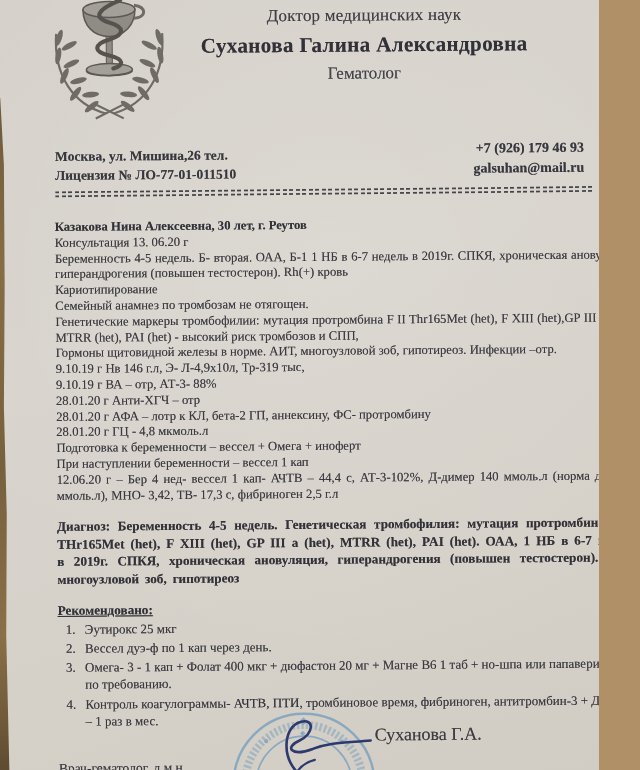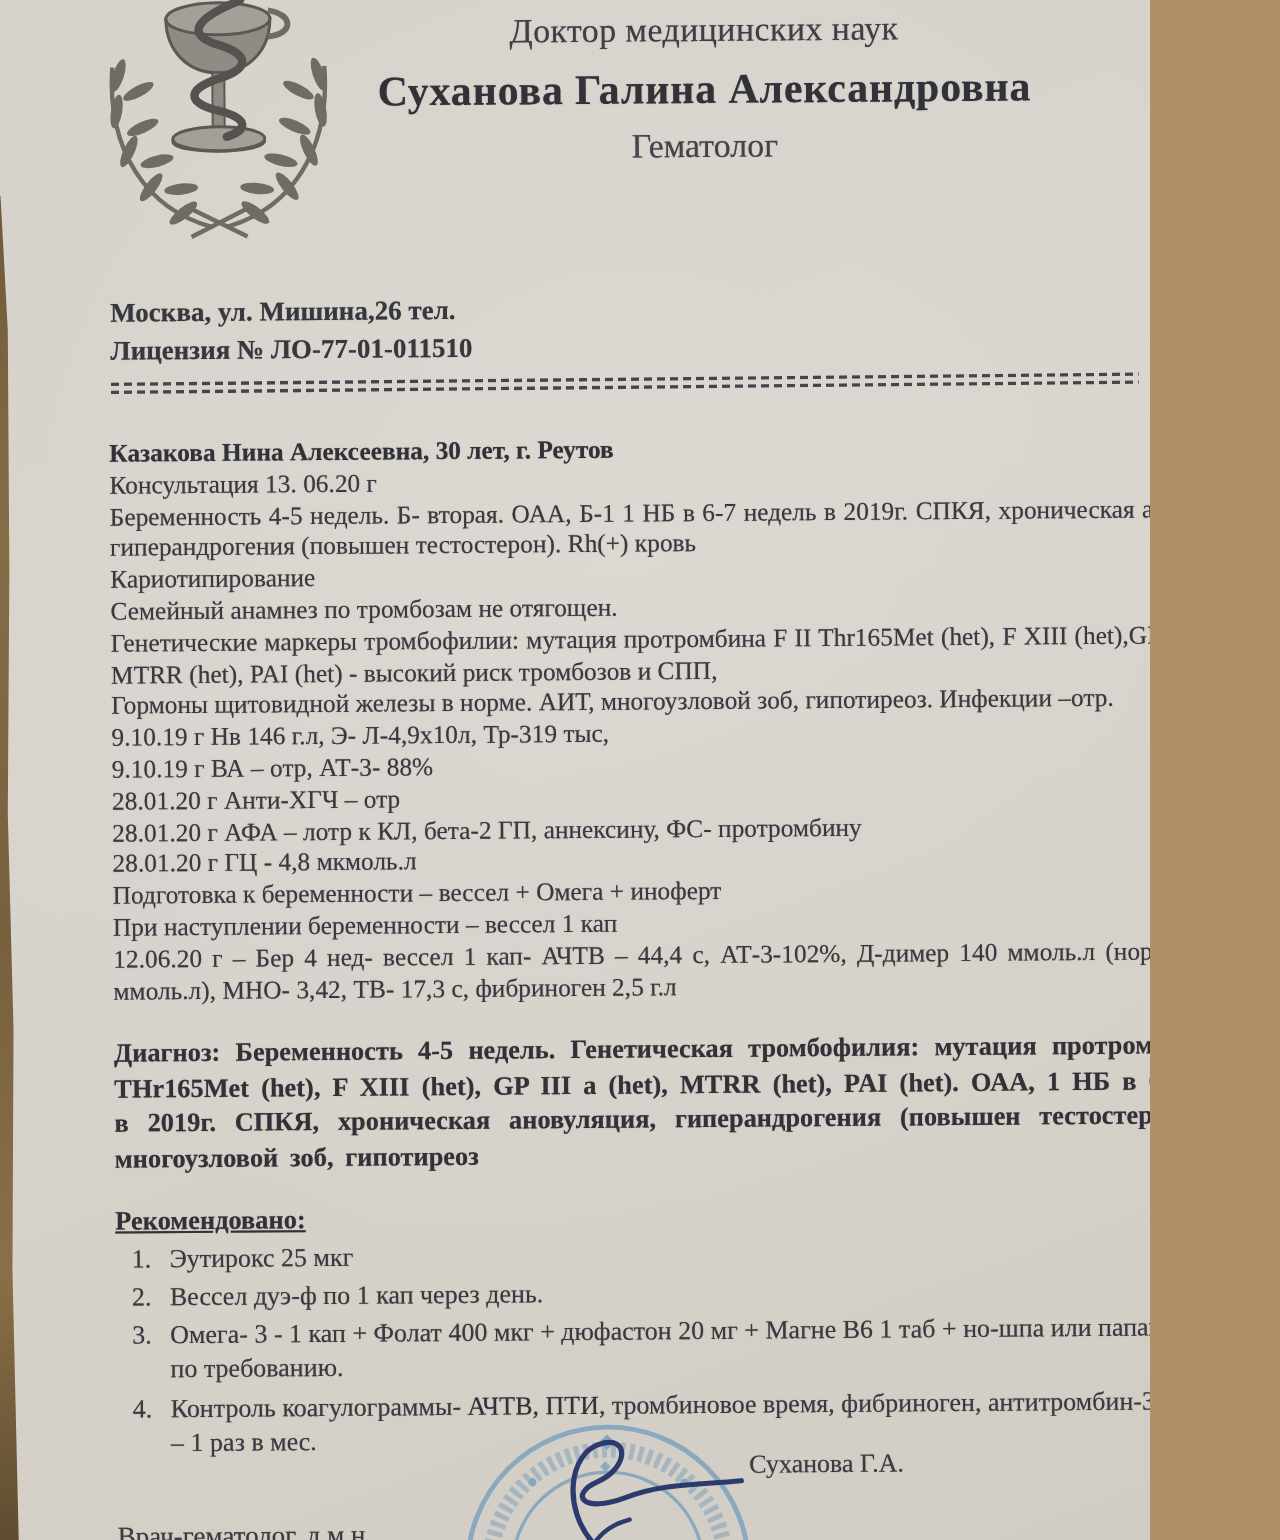--- a/index.html
+++ b/index.html
@@ -4,20 +4,21 @@
 <style>
   html,body{margin:0;padding:0;}
   body{width:640px;height:770px;overflow:hidden;background:#b09067;}
   .page{
     position:relative;width:575px;height:770px;overflow:hidden;
     background:
       radial-gradient(120% 90% at 55% 35%, rgba(255,255,255,.10), rgba(0,0,0,0) 60%),
       linear-gradient(160deg,#d6d2cb 0%,#d8d4cd 40%,#d5d0c8 75%,#d2cdc4 100%);
     font-family:"Liberation Serif","DejaVu Serif",serif;
     color:#3a3940;
+    padding-left:24px;
   }
   .wood{
     position:absolute;left:0;top:98px;bottom:0;width:13px;
     background:linear-gradient(180deg,#6d5939 0%,#876d46 25%,#77603e 55%,#8a7048 80%,#5f4c31 100%);
     clip-path:polygon(0 0,2% 0,30% 10%,36% 28%,30% 46%,52% 62%,48% 80%,72% 100%,0 100%);
   }
   .doc{position:absolute;inset:0;transform:rotate(-.45deg);transform-origin:50% 52%;}
   .doc *{box-sizing:border-box;}
   .soft{text-shadow:0 0 .5px rgba(46,45,52,.55);}
 
@@ -47,21 +48,21 @@
   .diagnosis{margin-top:14px;font-weight:bold;text-align:justify;word-spacing:2.6px;font-size:13.2px;line-height:17.4px;color:#323138;}
 
   .rec{margin-top:15px;}
   .rec-head{font-weight:bold;text-decoration:underline;font-size:13.2px;color:#323138;}
   .rec-item{display:flex;margin-top:2px;line-height:17.2px;font-size:13px;}
   .rec-item .num{flex:0 0 27px;padding-left:8px;}
   .rec-item .txt{flex:1;}
   .rec-item .b{font-weight:normal;color:#323138;}
 
   .footer-left{position:absolute;left:56px;top:723px;font-size:13.5px;color:#3c3b42;margin-top:36px;}
-  .footer-right{position:absolute;left:372px;top:725px;font-size:13px;color:#3c3b42;}
+  .footer-right{position:absolute;left:372px;top:725px;font-size:18px;color:#3c3b42;}
 
   .stamp{position:absolute;left:226px;top:709px;width:150px;height:150px;opacity:.62;}
   .signature{position:absolute;left:246px;top:710px;width:138px;height:62px;}
 </style>
 </head>
 <body>
 
 <div class="page">
   <div class="wood"></div>
 
@@ -108,20 +109,24 @@
 
     <div class="head">
       <div class="degree soft">Доктор медицинских наук</div>
       <div class="name soft">Суханова Галина Александровна</div>
       <div class="spec soft">Гематолог</div>
     </div>
 
     <div class="contact-left">
       <div class="soft">Москва, ул. Мишина,26 тел.</div>
       <div class="soft">Лицензия № ЛО-77-01-011510</div>
+    </div>
+    <div class="contact-right">
+      <div class="soft">+7 (926) 179 46 93</div>
+      <div class="soft">galsuhan@mail.ru</div>
     </div>
 
     <div class="divider"></div>
 
     <div class="report">
       <div class="ln patient soft">Казакова Нина Алексеевна,  30 лет, г. Реутов</div>
       <div class="ln soft">Консультация  13. 06.20 г</div>
       <div class="ln para soft">Беременность 4-5 недель. Б- вторая. ОАА, Б-1 1 НБ в 6-7 недель в 2019г. СПКЯ, хроническая ановуляция, гиперандрогения (повышен тестостерон).  Rh(+) кровь</div>
       <div class="ln soft">Кариотипирование</div>
       <div class="ln soft">Семейный анамнез по тромбозам не отягощен.</div>

